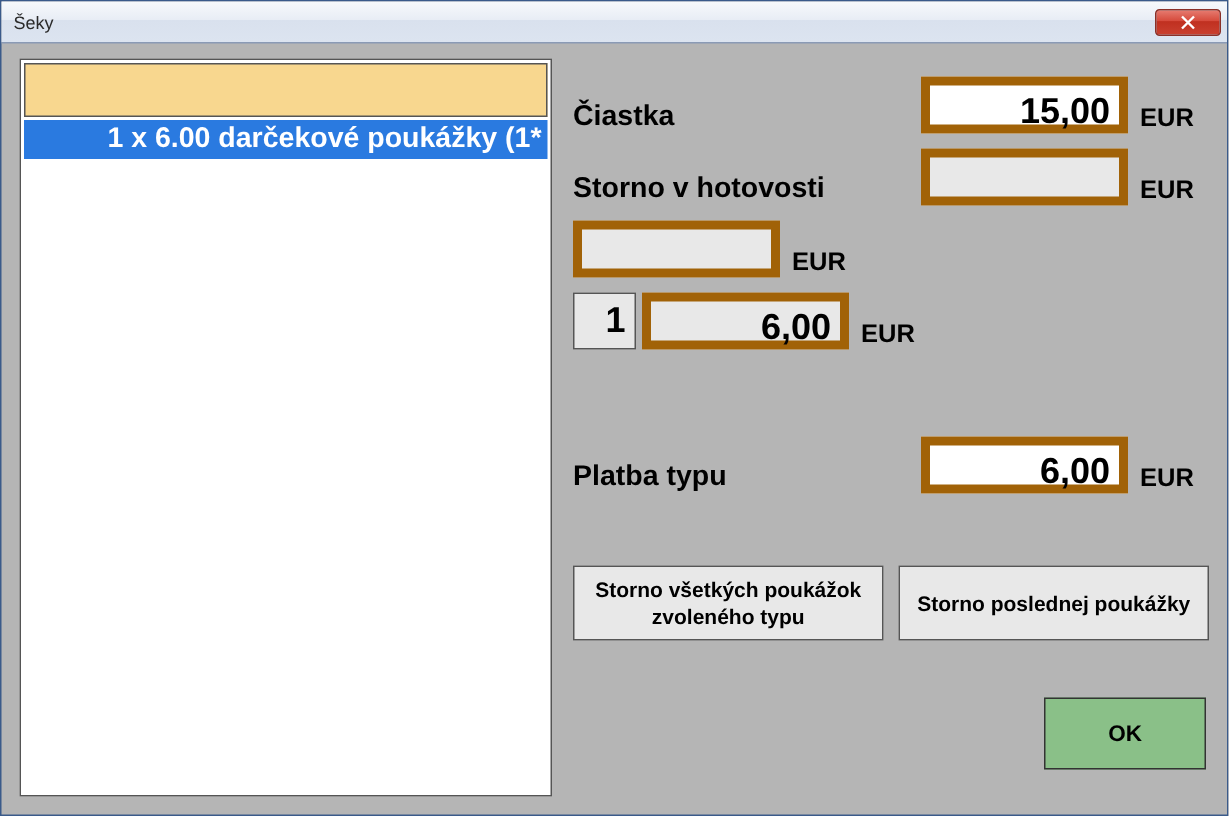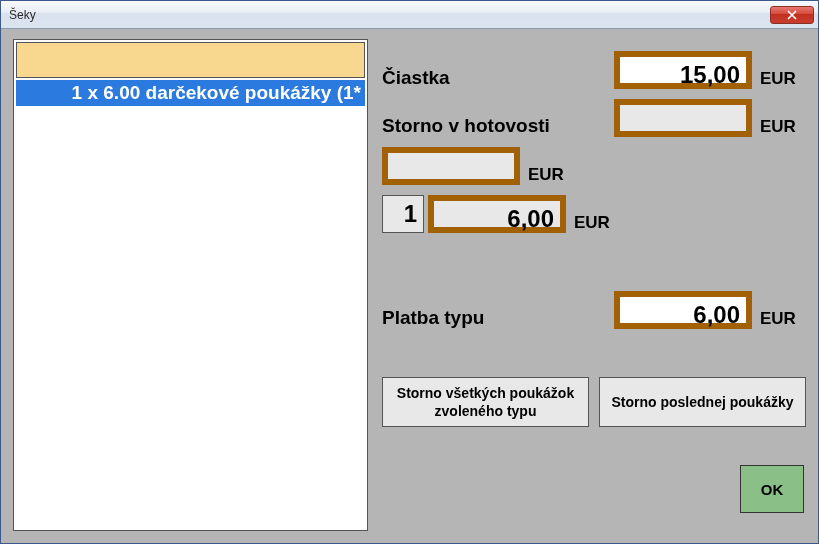--- a/index.html
+++ b/index.html
@@ -155,21 +155,21 @@
       padding: 0 6px;
       line-height: 1.3;
     }
     .ok-row {
       display: flex;
       justify-content: flex-end;
       margin-top: 38px;
       padding-right: 2px;
     }
     .ok-btn {
-      width: 64px;
+      width: 108px;
       height: 48px;
       background: #8ac088;
       border: 1px solid #333;
       font-size: 15px;
       font-weight: bold;
       display: flex;
       align-items: center;
       justify-content: center;
       cursor: pointer;
     }

